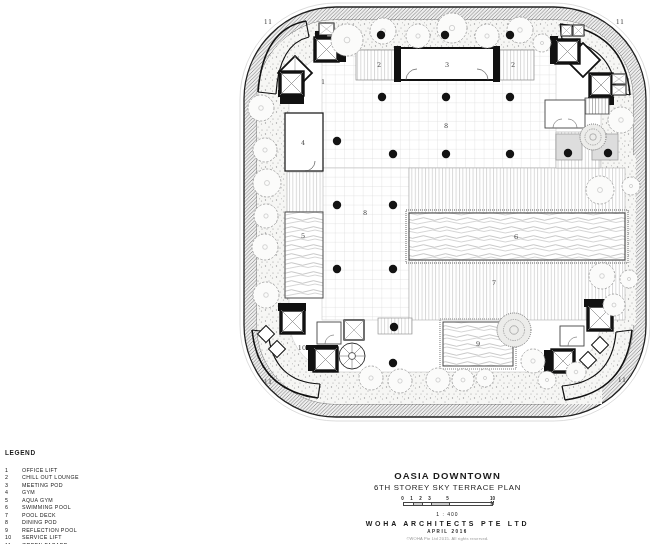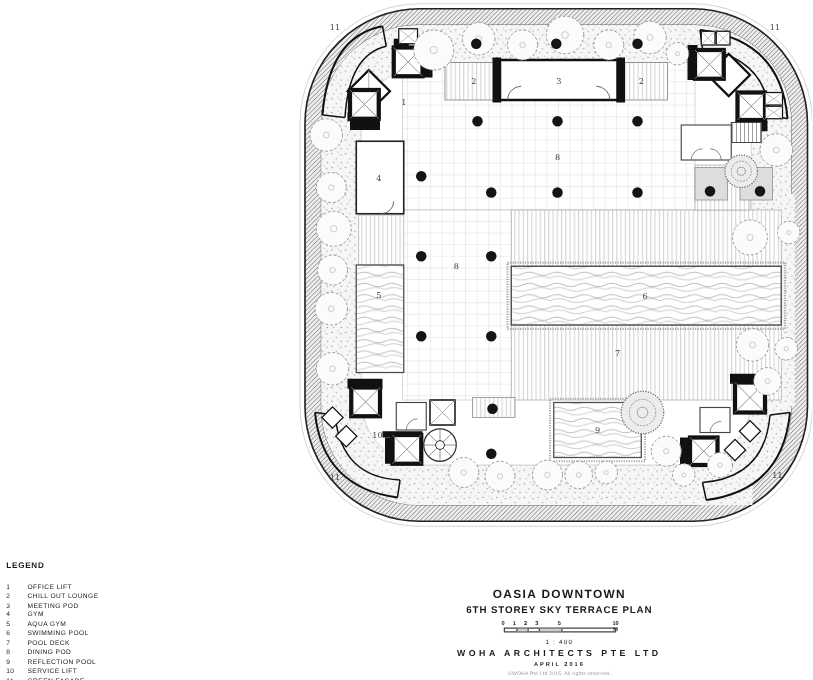--- a/index.html
+++ b/index.html
@@ -7,21 +7,21 @@
          font-family:"Liberation Sans",sans-serif;color:#1a1a1a;}
   svg text.plan-num{font-family:"DejaVu Serif",serif;font-size:6.5px;fill:#444;}
   
   .legend{position:absolute;left:5px;top:449px;width:150px;}
   .legend-title{font-size:6.5px;font-weight:bold;letter-spacing:.6px;margin-bottom:11px;}
   .lg-row{display:flex;font-size:5.3px;letter-spacing:.35px;line-height:7.45px;white-space:nowrap;}
   .lg-num{width:17px;flex:none;}
   
   .titleblock{position:absolute;left:330px;top:470px;width:235px;text-align:center;}
   .tb-project{font-size:9.5px;font-weight:bold;letter-spacing:1.1px;}
-  .tb-drawing{font-size:7.8px;font-weight:bold;letter-spacing:.7px;margin-top:2px;}
+  .tb-drawing{font-size:7.8px;font-weight:normal;letter-spacing:.7px;margin-top:2px;}
   .tb-scalewrap{position:relative;width:90px;margin:4px auto 0;height:13px;}
   .tb-tick-label{position:absolute;top:0;font-size:4.5px;font-weight:bold;transform:translateX(-50%);}
   .tb-bar{position:absolute;left:0;top:6px;width:90px;height:4px;border:.6px solid #444;box-sizing:border-box;}
   .tb-seg{position:absolute;top:0;bottom:0;background:#cfcfcf;}
   .tb-tickline{position:absolute;top:0;bottom:0;width:.6px;background:#444;}
   .tb-ratio{font-size:5px;letter-spacing:1px;margin-top:2px;}
   .tb-firm{font-size:7px;font-weight:bold;letter-spacing:2.8px;margin-top:3px;white-space:nowrap;}
   .tb-date{font-size:4.5px;font-weight:bold;letter-spacing:1.6px;margin-top:2px;}
   .tb-copy{font-size:4px;color:#999;margin-top:2px;letter-spacing:.2px;}
   

